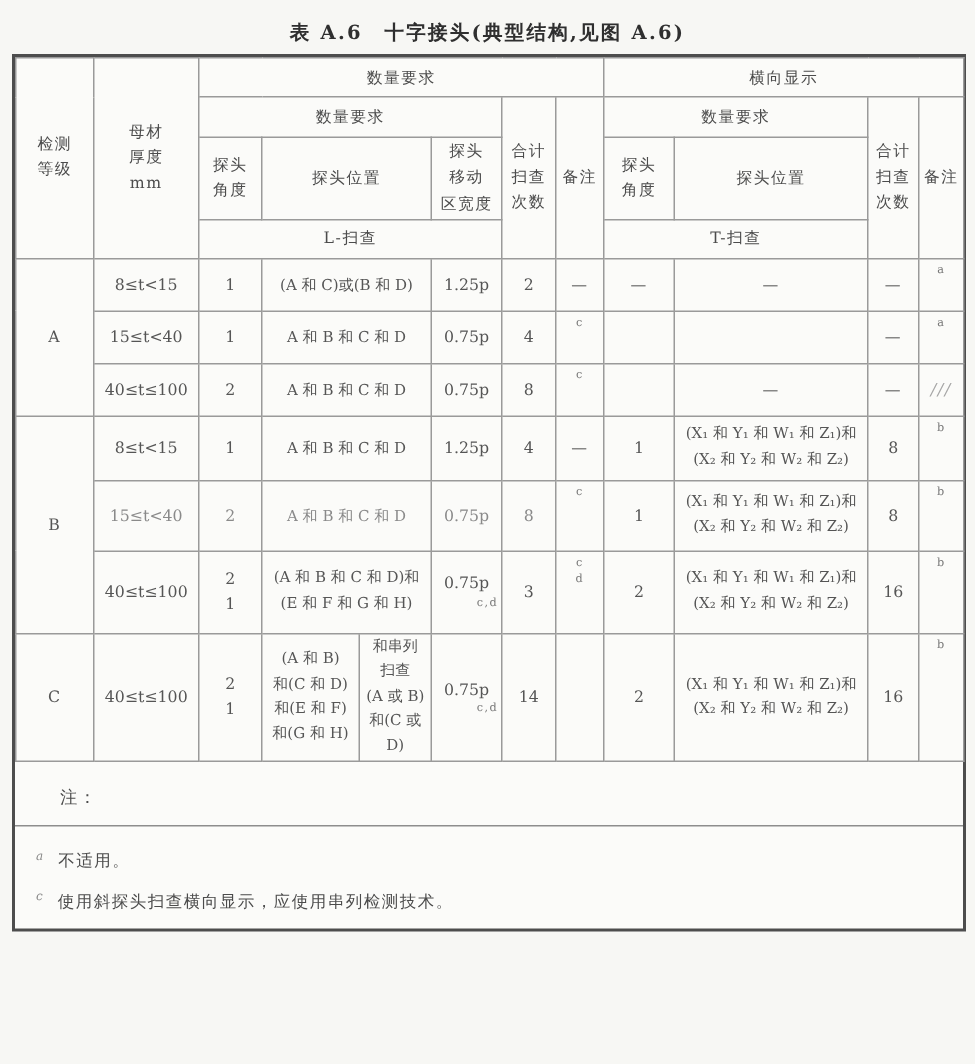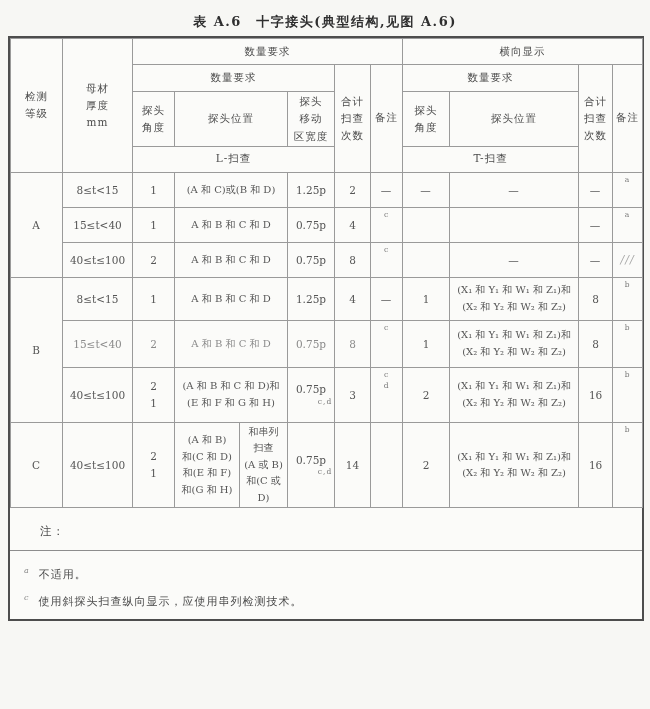--- a/index.html
+++ b/index.html
@@ -259,16 +259,16 @@
     </tr>
   </tbody>
     </table>
 
   <div class="notes">
     <span class="notes-label">注：</span>
   </div>
 
   <div class="fnotes">
     <div class="fn"><sup class="fn-mark">a</sup><span>不适用。</span></div>
-    <div class="fn"><sup class="fn-mark">c</sup><span>使用斜探头扫查纵向显示，应使用串列检测技术。</span></div>
+    <div class="fn"><sup class="fn-mark">c</sup><span>使用斜探头扫查横向显示，应使用串列检测技术。</span></div>
     <div class="fn"></div>
   </div>
 </div>
 
 </body></html>

